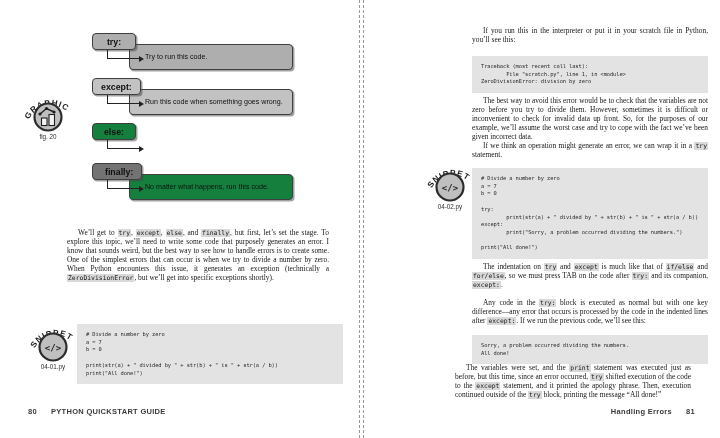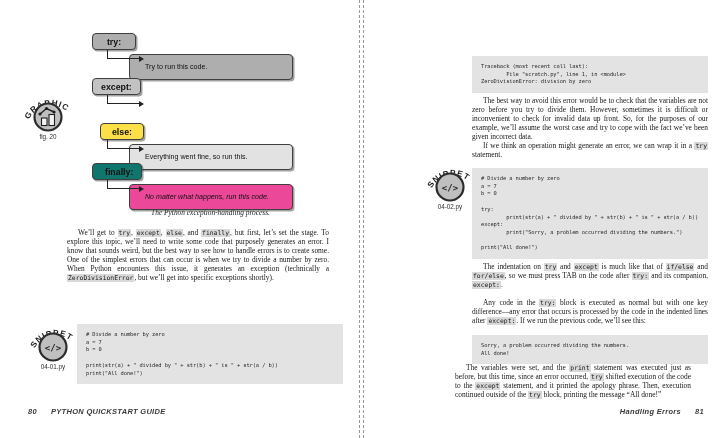--- a/index.html
+++ b/index.html
@@ -18,21 +18,21 @@
   .badge svg{display:block;}
   .badge-file,.badge-fig{position:absolute;text-align:center;font-family:"Liberation Sans",sans-serif;
       font-size:6.3px;color:#2e2e2e;width:56px;}
 
   
   #diagram{position:absolute;left:92px;top:33px;width:210px;height:200px;}
   .diag-row{position:absolute;left:0;width:210px;height:40px;}
   .label-box{position:absolute;left:0;top:0;z-index:3;border:1.3px solid #3f3f3f;border-radius:4px;
       padding:2.5px 8px 2.5px 8px;font-family:"Liberation Sans",sans-serif;font-weight:bold;font-size:8.8px;
       color:#101010;box-shadow:1.5px 1.5px 0 rgba(70,70,70,.5);min-width:26px;text-align:center;}
-  .content-box{position:absolute;left:37px;top:21px;width:164px;height:26px;z-index:1;
+  .content-box{position:absolute;left:37px;top:11px;width:164px;height:26px;z-index:1;
       border:1.3px solid #3f3f3f;border-radius:4px;box-shadow:1.5px 1.5px 0 rgba(70,70,70,.5);
       display:flex;align-items:center;padding-left:15px;box-sizing:border-box;}
   .content-text{font-family:"Liberation Sans",sans-serif;font-size:7.1px;color:#101010;white-space:nowrap;}
   .elbow{position:absolute;left:15px;top:17px;width:31px;height:8px;z-index:4;
       border-left:1.2px solid #222;border-bottom:1.2px solid #222;}
   .elbow::after{content:"";position:absolute;right:-5px;bottom:-3.6px;width:0;height:0;
       border-top:3px solid transparent;border-bottom:3px solid transparent;border-left:5px solid #222;}
   #diag-caption{position:absolute;left:103px;top:208px;width:215px;text-align:center;
       font-style:italic;font-size:7.4px;color:#1b1b1b;}
 
@@ -43,21 +43,21 @@
   .icode{font-family:"DejaVu Sans Mono",monospace;font-size:6.4px;background:#d9d9d9;padding:0 1px;}
 
   
   pre.codeblock{margin:0;background:#e3e3e3;font-family:"DejaVu Sans Mono",monospace;
       font-size:5.4px;line-height:7.7px;letter-spacing:-0.1px;color:#2a2a2a;
       padding:7px 9px;white-space:pre;overflow:hidden;box-sizing:border-box;}
 
   
   .footer{position:absolute;top:407px;display:flex;gap:14px;
       font-family:"Liberation Sans",sans-serif;font-weight:bold;font-size:7.5px;color:#3a3a3a;
-      letter-spacing:.3px;font-style:italic;}
+      letter-spacing:.3px;}
 </style>
 </head>
 <body>
 
 <div id="canvas">
 
   <div class="page" id="page-left">
 
     <div class="badge" style="left:20px;top:85px;">
       <svg width="56" height="50" viewBox="0 0 56 50">
@@ -88,48 +88,47 @@
         <div class="content-box" style="background-color: rgb(174, 174, 174);">
           <span class="content-text">Try to run this code.</span>
         </div>
         <div class="elbow"></div>
         <div class="label-box" style="background-color: rgb(174, 174, 174);">
           <span>try:</span>
         </div>
       </div>
 
       <div class="diag-row" style="top:45px;">
+        <div class="content-box" style="background-color: rgb(194, 194, 194);">
+          <span class="content-text">Run this code when something goes wrong.</span>
+        </div>
         <div class="elbow"></div>
         <div class="label-box" style="background-color: rgb(194, 194, 194);">
           <span>except:</span>
         </div>
       </div>
 
       <div class="diag-row" style="top:90px;">
-        <div class="content-box" style="background-color: rgb(226, 226, 226);">
-          <span class="content-text">Everything went fine, so run this.</span>
-        </div>
-        <div class="elbow"></div>
-        <div class="label-box" style="background-color: #fde047; margin-left: 8px;">
+        <div class="elbow"></div>
+        <div class="label-box" style="background-color: #15803d;">
           <span>else:</span>
         </div>
       </div>
 
       <div class="diag-row" style="top:130px;">
-        <div class="content-box" style="background-color: #ec4899; font-style: italic;">
+        <div class="content-box" style="background-color: #15803d;">
           <span class="content-text">No matter what happens, run this code.</span>
         </div>
         <div class="elbow"></div>
-        <div class="label-box" style="background-color: #0f766e; padding-left: 12px;">
+        <div class="label-box" style="background-color: #737373; padding-left: 12px;">
           <span>finally:</span>
         </div>
       </div>
     </div>
 
-    <div id="diag-caption">The Python exception-handling process.</div>
 
     <div class="abs body-text" style="left:67px;top:229px;width:262px;">
       <p>We’ll get to <span class="icode">try</span>, <span class="icode">except</span>, <span class="icode">else</span>, and <span class="icode">finally</span>, but first, let’s set the stage. To explore this topic, we’ll need to write some code that purposely generates an error. I know that sounds weird, but the best way to see how to handle errors is to create some. One of the simplest errors that can occur is when we try to divide a number by zero. When Python encounters this issue, it generates an exception (technically a <span class="icode">ZeroDivisionError</span>, but we’ll get into specific exceptions shortly).</p>
     </div>
 
     <div class="badge" style="left:25px;top:315px;">
       <svg width="56" height="50" viewBox="0 0 56 50">
         <defs>
             <path id="arc-s1" d="M 5,38 A 24,24 0 0 1 51,38"></path>
           </defs>
@@ -155,20 +154,23 @@
       <span>80</span>
       <span>PYTHON QUICKSTART GUIDE</span>
     </div>
   </div>
 
   <div class="divider" id="divider-a"></div>
   <div class="divider" id="divider-b"></div>
 
   <div class="page" id="page-right">
 
+    <div class="abs body-text" style="left:108px;top:27px;width:236px;">
+      <p>If you run this in the interpreter or put it in your scratch file in Python, you’ll see this:</p>
+    </div>
 
     <pre class="codeblock abs" style="left:108px;top:56px;width:236px;">Traceback (most recent call last):
         File "scratch.py", line 1, in &lt;module&gt;
 ZeroDivisionError: division by zero</pre>
 
     <div class="abs body-text" style="left:108px;top:142px;width:236px;">
       <p>If we think an operation might generate an error, we can wrap it in a <span class="icode">try</span> statement.</p>
     </div>
 
     <div class="abs body-text" style="left:108px;top:97px;width:236px;">
@@ -210,18 +212,18 @@
       <p>The indentation on <span class="icode">try</span> and <span class="icode">except</span> is much like that of <span class="icode">if/else</span> and <span class="icode">for/else</span>, so we must press TAB on the code after <span class="icode">try:</span> and its companion, <span class="icode">except:</span>.</p>
     </div>
 
     <pre class="codeblock abs" style="left:108px;top:335px;width:236px;">Sorry, a problem occurred dividing the numbers.
 All done!</pre>
 
     <div class="abs body-text" style="left:91px;top:364px;width:236px;">
       <p>The variables were set, and the <span class="icode">print</span> statement was executed just as before, but this time, since an error occurred, <span class="icode">try</span> shifted execution of the code to the <span class="icode">except</span> statement, and it printed the apology phrase. Then, execution continued outside of the <span class="icode">try</span> block, printing the message “All done!”</p>
     </div>
 
-    <div class="footer" style="right:16px;">
+    <div class="footer" style="right:25px;">
       <span>Handling Errors</span>
       <span>81</span>
     </div>
   </div>
 </div>
 
 </body></html>

